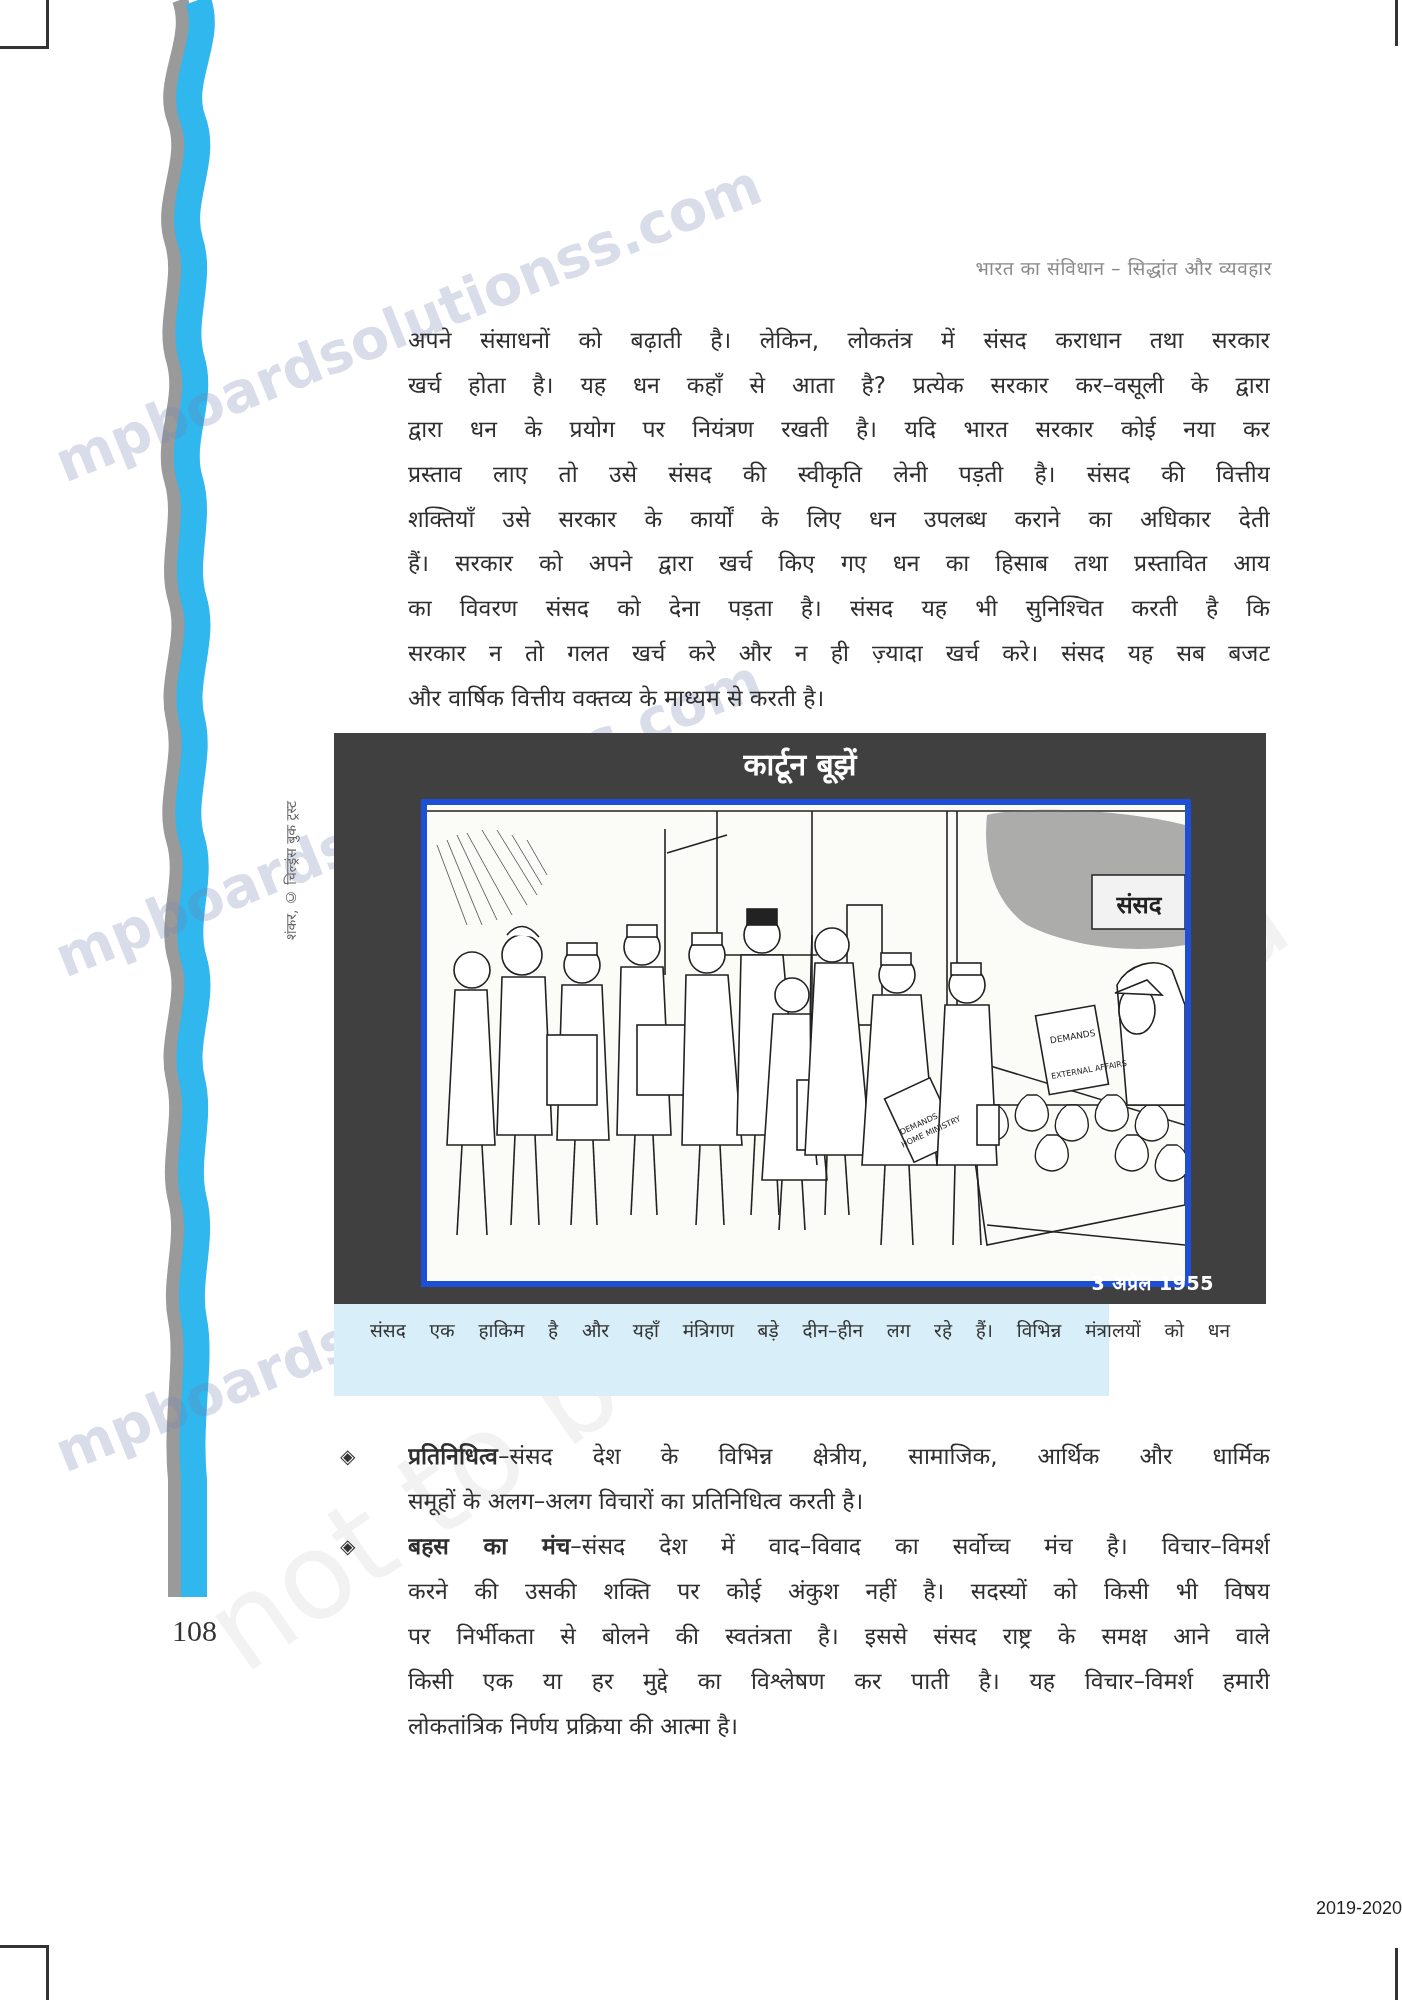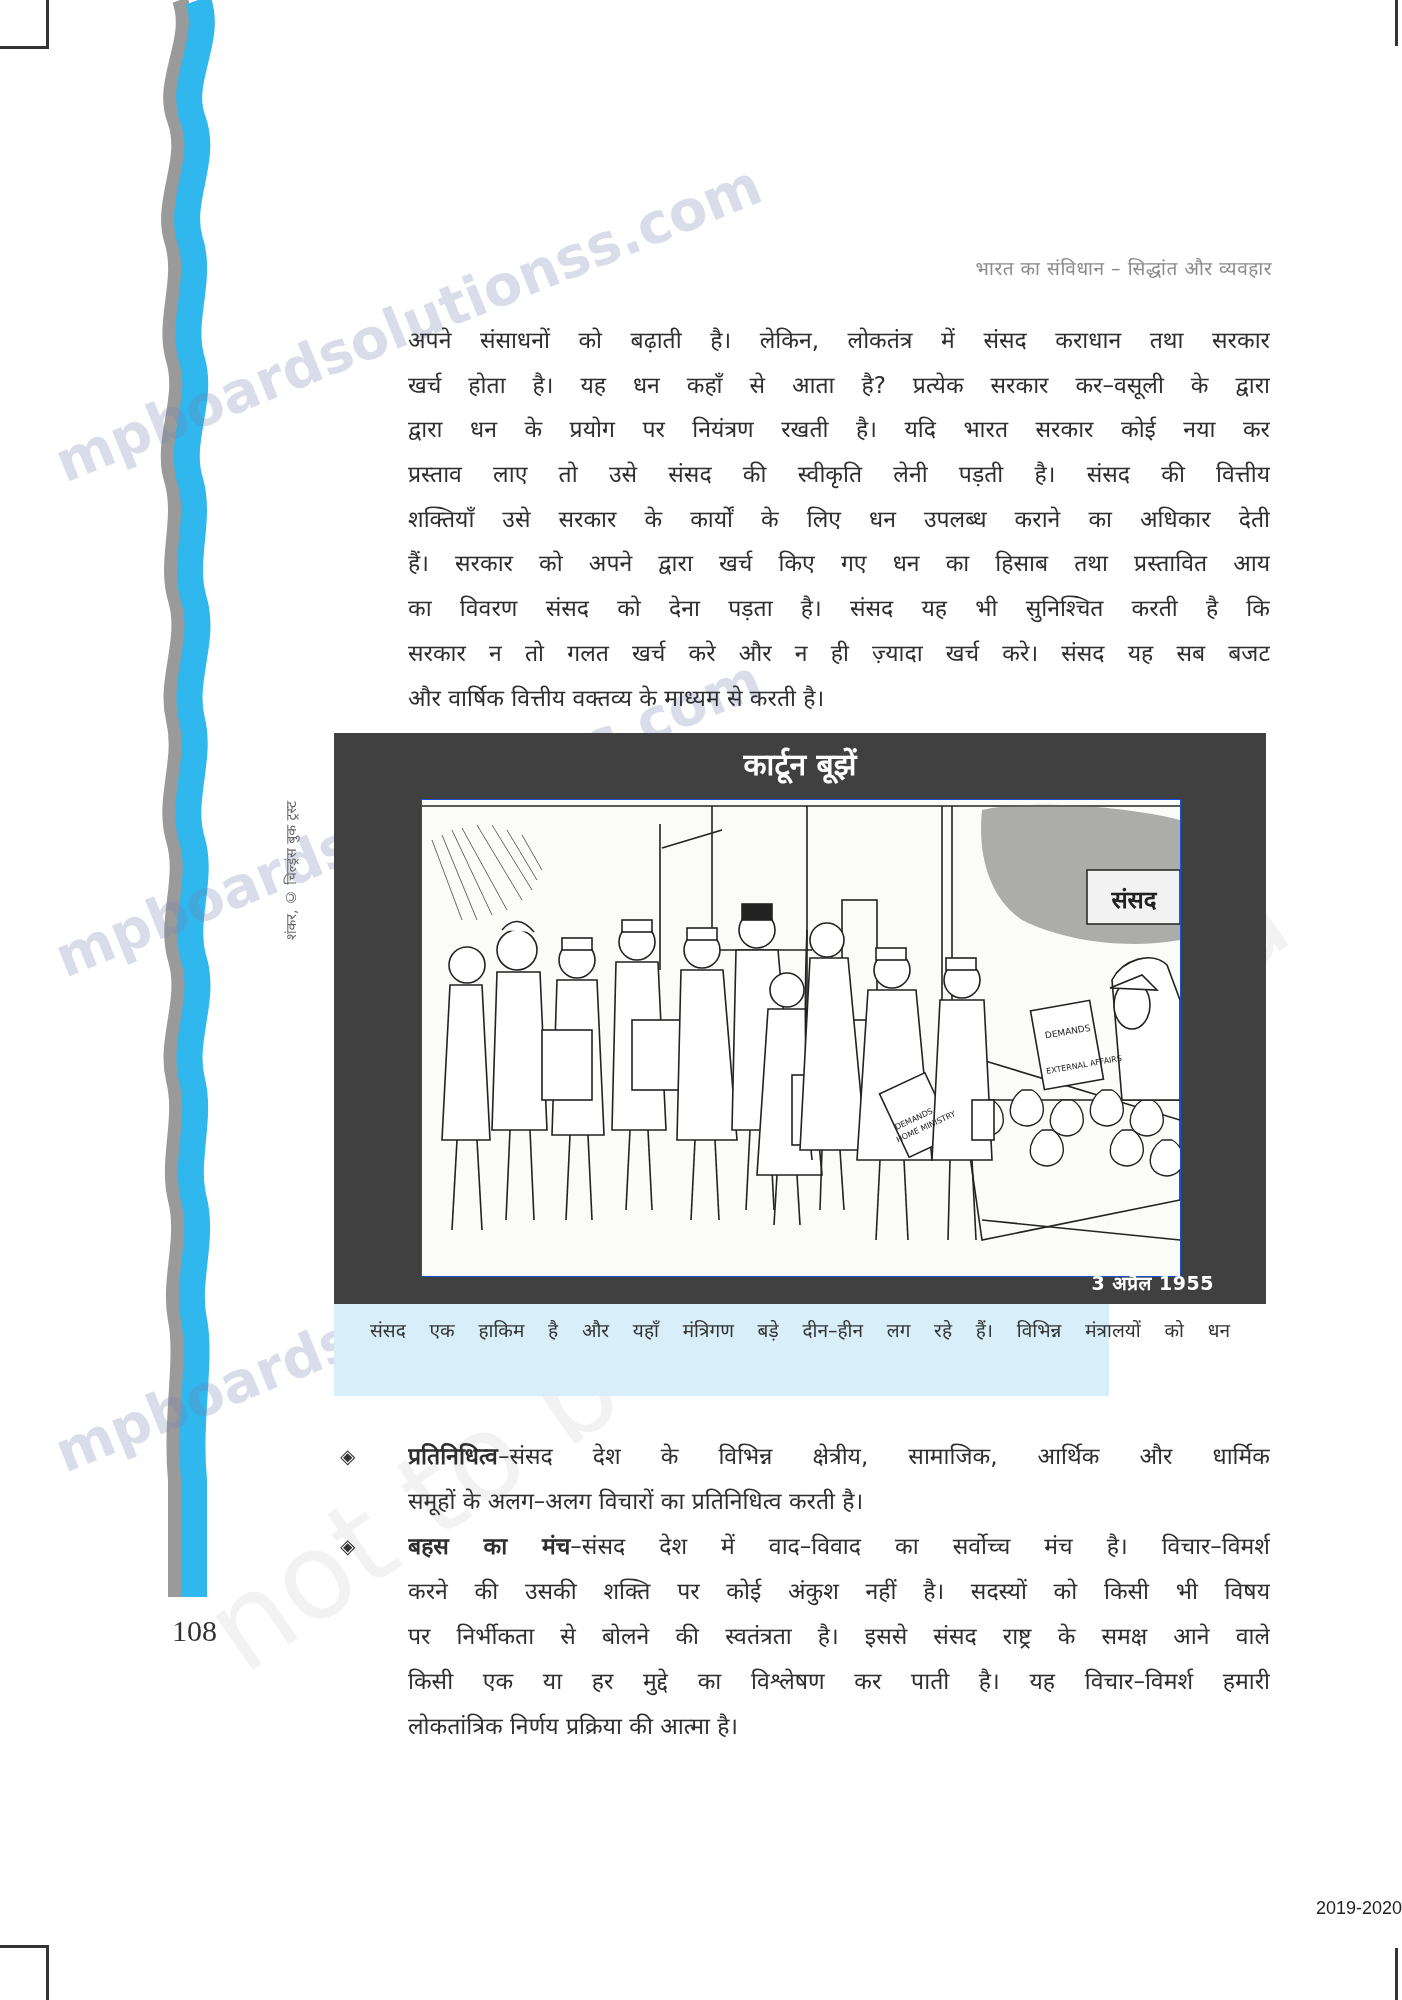--- a/index.html
+++ b/index.html
@@ -15,21 +15,21 @@
   .running-head { left:882px; top:255px; width:390px; text-align:right; font-size:19px;
                   color:#8a8a8a; letter-spacing:0.5px; }
   .para { left:408px; top:318px; width:862px; font-size:23px; line-height:44.7px; text-align:justify;
           color:#2e2e2e; }
   .para .line { display:block; text-align:justify; text-align-last:justify; white-space:nowrap; height:44.7px; overflow:hidden; }
   .para .line.last { text-align-last:left; }
   .credit { left:281px; top:740px; width:24px; height:200px; writing-mode:vertical-rl; transform:rotate(180deg);
             font-size:14px; color:#666; white-space:nowrap; }
   .cartoon-box { left:334px; top:733px; width:932px; height:571px; background:#404040; }
   .cartoon-title { position:absolute; left:0; right:0; top:10px; text-align:center; font-size:30px; color:#ffffff; font-weight:bold; }
-  .cartoon-img { position:absolute; left:87px; top:66px; width:758px; height:476px; background:#fbfbf8; border:1px solid #1d4ed8; overflow:hidden; }
+  .cartoon-img { position:absolute; left:87px; top:66px; width:758px; height:476px; background:#fbfbf8; border:6px solid #1d4ed8; overflow:hidden; }
   .cartoon-date { position:absolute; right:52px; bottom:8px; font-size:19px; color:#ffffff; font-weight:bold; letter-spacing:0.5px; }
   .caption-band { left:334px; top:1304px; width:775px; height:92px; background:#d8eef8; }
   .caption { position:absolute; left:36px; top:8px; width:860px; font-size:19px; line-height:37px; color:#333; text-align:justify; }
   .caption .cl { display:block; white-space:nowrap; text-align-last:justify; }
   .caption .cl.last { text-align-last:left; }
   .bullets { left:330px; top:1434px; width:940px; font-size:23px; line-height:45px; color:#2e2e2e; }
   .bullet { position:relative; padding-left:78px; }
   .bullet .diamond { position:absolute; left:10px; top:0; font-size:20px; color:#333; }
   .bullet .bl { display:block; white-space:nowrap; text-align:justify; text-align-last:justify; height:45px; overflow:hidden; }
   .bullet .bl.last { text-align-last:left; }

